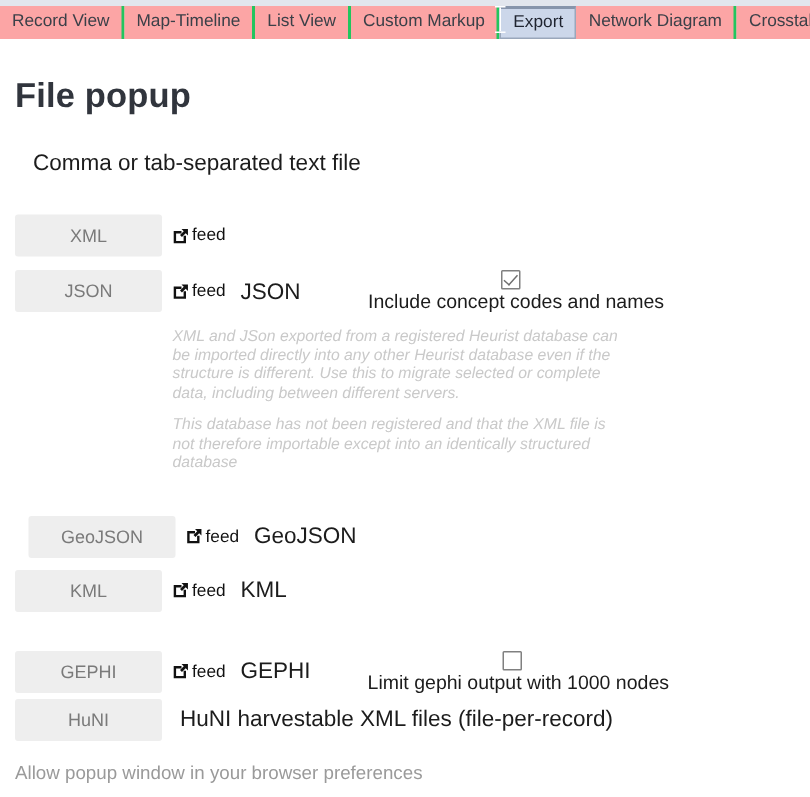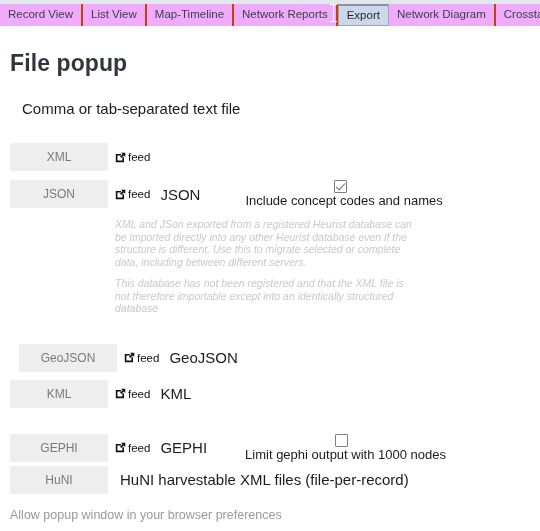--- a/index.html
+++ b/index.html
@@ -34,23 +34,23 @@
     background: #ffffff;
     display: flex;
     align-items: stretch;
     font-size: 11.5px;
   }
   .tab {
     display: flex;
     align-items: center;
     justify-content: center;
     padding: 0 8px;
-    background: #f0abfc;
+    background: #fca5a5;
     color: #3b4048;
-    border-right: 2px solid #c2410c;
+    border-right: 2px solid #22c55e;
     white-space: nowrap;
     line-height: 1;
     cursor: pointer;
     box-sizing: border-box;
   }
   .tab.active {
     background: #ccd7ea;
     color: #1f2430;
     border-top: 2px solid #8795ab;
     border-left: 1px solid #9aa7bb;
@@ -217,27 +217,27 @@
 </head>
 <body>
 
 <div class="top-strip"></div>
 
 <div class="tabbar">
   <div class="tab">
     <span>Record View</span>
   </div>
   <div class="tab">
+    <span>Map-Timeline</span>
+  </div>
+  <div class="tab">
     <span>List View</span>
   </div>
   <div class="tab">
-    <span>Map-Timeline</span>
-  </div>
-  <div class="tab">
-    <span>Network Reports</span>
+    <span>Custom Markup</span>
   </div>
   <div class="tab active">
     <span>Export</span>
   </div>
   <div class="tab">
     <span>Network Diagram</span>
   </div>
   <div class="tab">
     <span>Crosstabs</span>
   </div>

